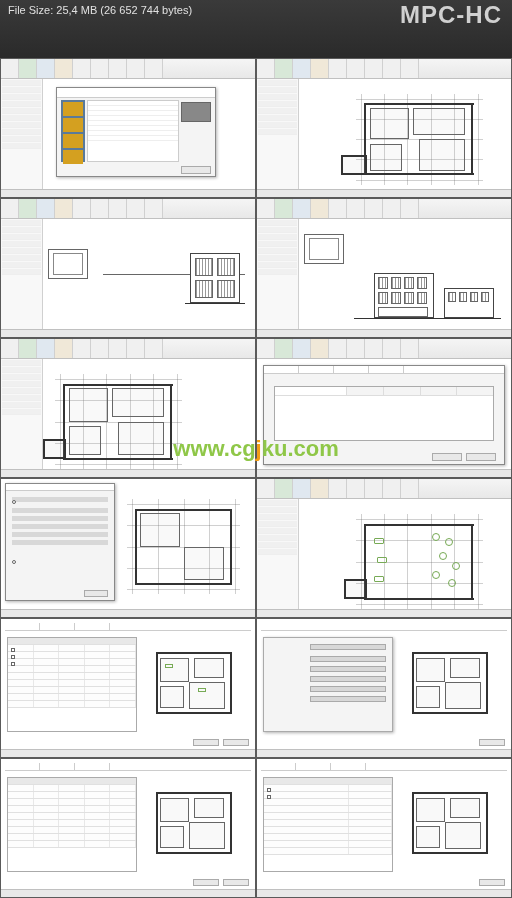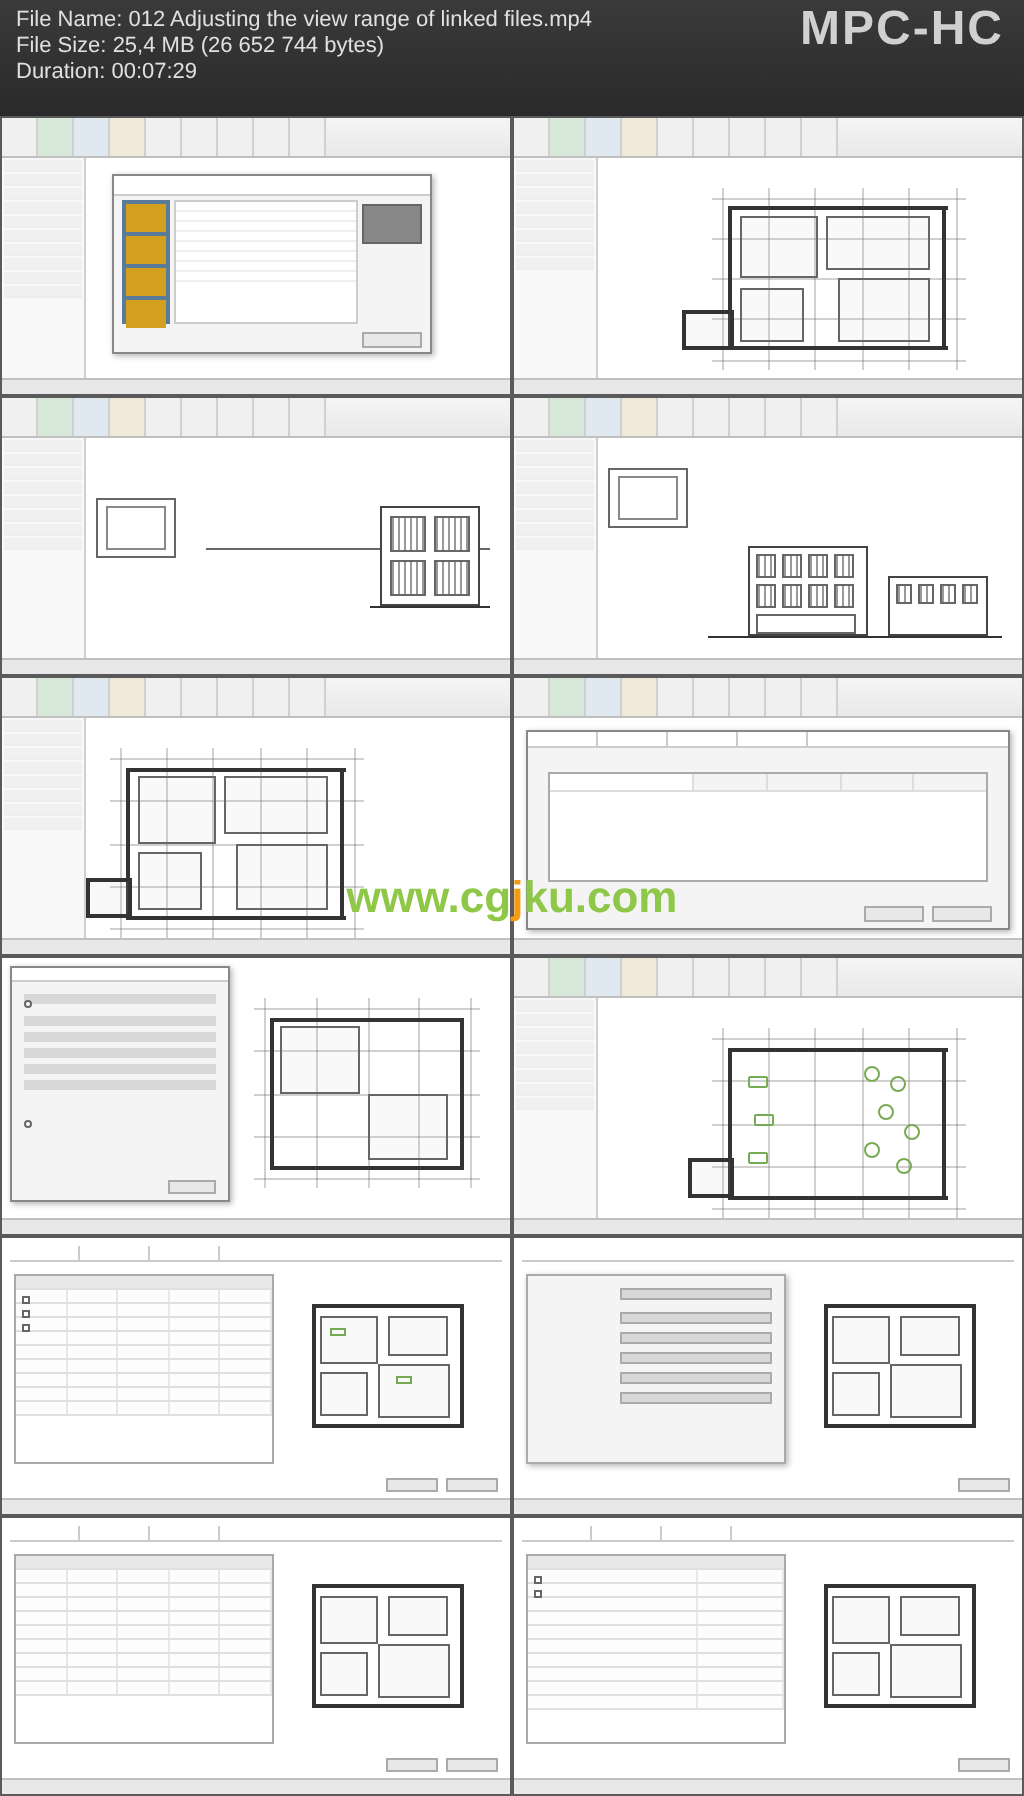--- a/index.html
+++ b/index.html
@@ -38,23 +38,21 @@
 .watermark .w2 { color: #f39c12; }
 .radio { position: absolute; width: 4px; height: 4px; border-radius: 50%; border: 1px solid #666; background: #fff; }
 .checkbox { position: absolute; width: 4px; height: 4px; border: 1px solid #666; background: #fff; }
 .furniture { position: absolute; border: 1px solid #7a5; border-radius: 1px; }
 </style>
 </head>
 <body>
 
 <div class="header">
   <div class="brand">MPC-HC</div>
-  <div class="line"><span>File Name:</span> <span>012 Adjusting the view range of linked files.mp4</span></div>
   <div class="line"><span>File Size:</span> <span>25,4 MB (26 652 744 bytes)</span></div>
-  <div class="line"><span>Duration:</span> <span>00:07:29</span></div>
 </div>
 
 <div class="watermark">
   <span class="w1">www.cg</span><span class="w2">j</span><span class="w1">ku.com</span>
 </div>
 
 <div class="grid">
 
   <div class="thumb">
     <div class="ribbon">

